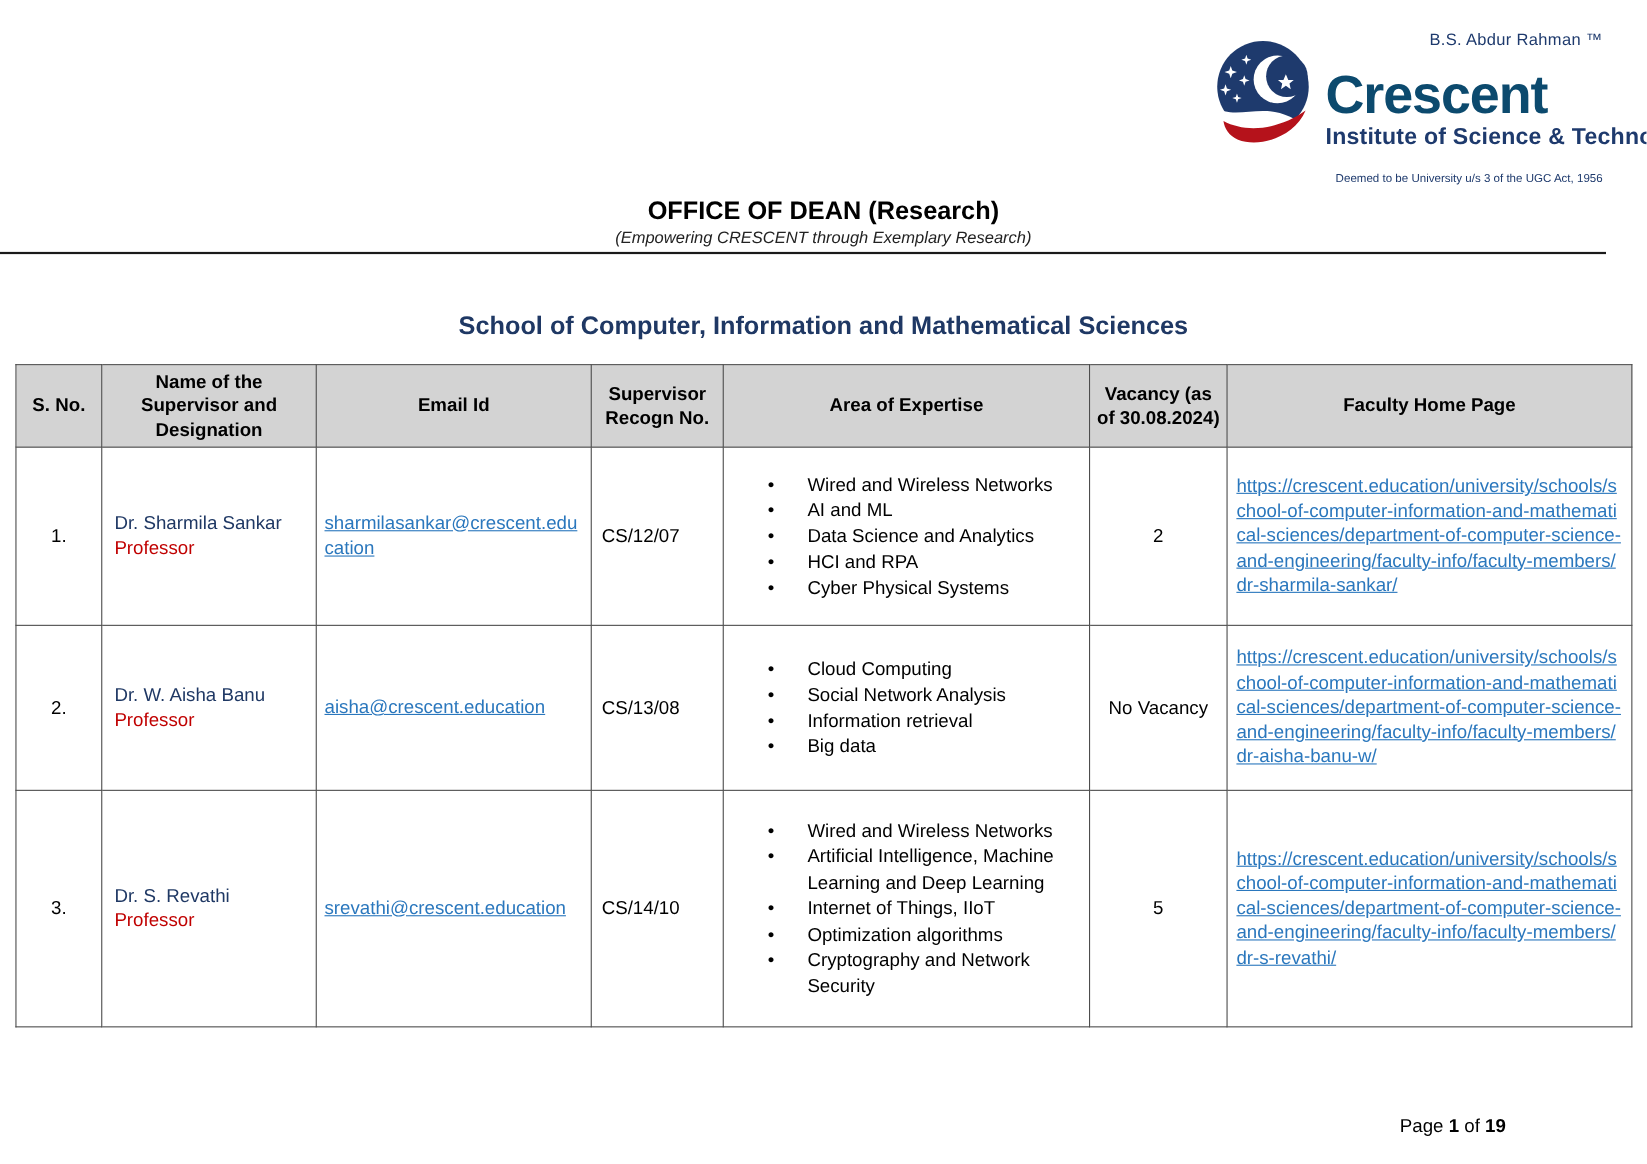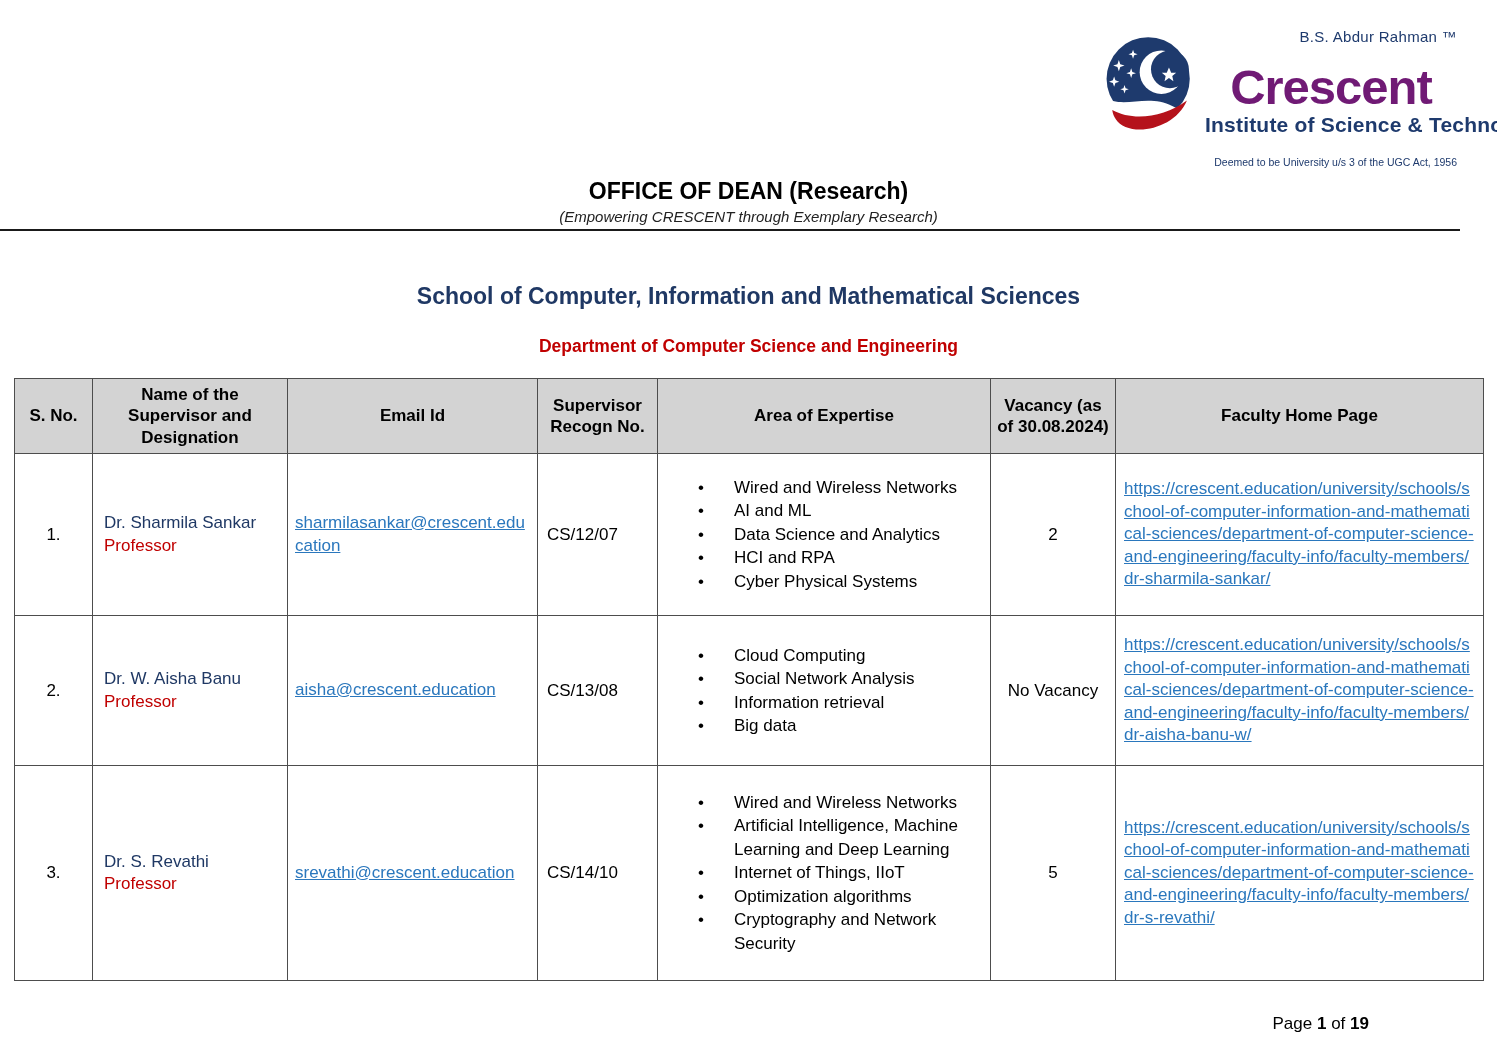--- a/index.html
+++ b/index.html
@@ -27,24 +27,23 @@
   .logo-tm {
     text-align: right;
     font-size: 15px;
     color: #1e3a6d;
     letter-spacing: 0.3px;
     margin-bottom: 19px;
   }
   .logo-brand {
     font-size: 49px;
     font-weight: bold;
-    color: #701a75;
+    color: #0c4a6e;
     line-height: 0.95;
     letter-spacing: -1px;
-    text-align: center;
   }
   .logo-inst {
     font-size: 21px;
     font-weight: bold;
     color: #1e3a6d;
     letter-spacing: 0.2px;
     margin-top: 2px;
     white-space: nowrap;
   }
   .logo-deemed {
@@ -184,21 +183,20 @@
     </div>
   </div>
 
   <div class="doc-header">
     <div class="doc-title">OFFICE OF DEAN (Research)</div>
     <div class="doc-subtitle">(Empowering CRESCENT through Exemplary Research)</div>
   </div>
   <hr class="rule">
 
   <div class="school-title">School of Computer, Information and Mathematical Sciences</div>
-  <div class="dept-title">Department of Computer Science and Engineering</div>
 
   <table class="supervisors">
     <colgroup>
       <col class="col-sno">
         <col class="col-name">
         <col class="col-email">
         <col class="col-recogn">
       <col class="col-expertise">
         <col class="col-vacancy">
         <col class="col-homepage">

